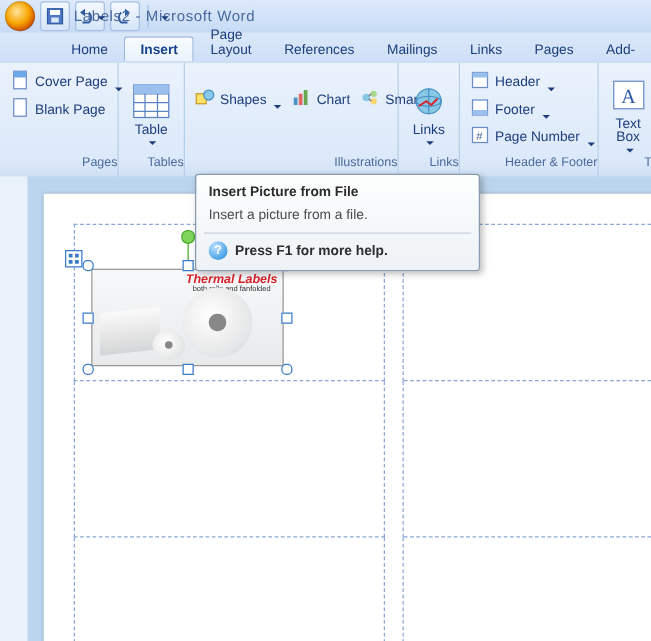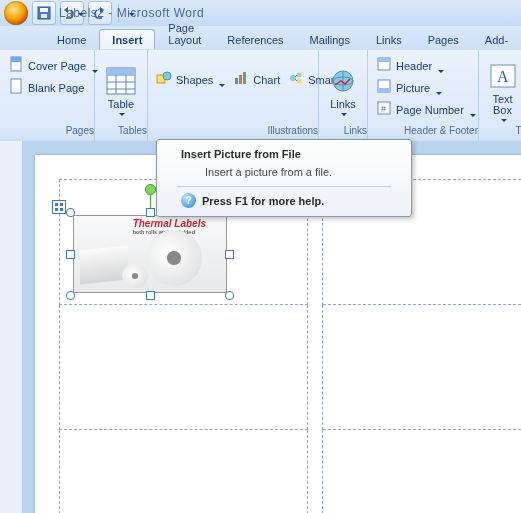--- a/index.html
+++ b/index.html
@@ -42,31 +42,31 @@
 .handle{position:absolute;width:7px;height:7px;background:#fff;border:1px solid #3a7bc8;border-radius:4px}
 .h-tl{left:0;top:0}.h-tr{right:0;top:0}.h-bl{left:0;bottom:0}.h-br{right:0;bottom:0}
 .h-t{left:50%;top:0;margin-left:-4px;background:#fff;border-radius:0}
 .h-b{left:50%;bottom:0;margin-left:-4px;border-radius:0}
 .h-l{left:0;top:50%;margin-top:-4px;border-radius:0}
 .h-r{right:0;top:50%;margin-top:-4px;border-radius:0}
 .rot{position:absolute;left:50%;top:-24px;margin-left:-5px;width:9px;height:9px;border-radius:5px;background:#7fd65a;border:1px solid #4aa828}
 .rot-line{position:absolute;left:50%;top:-15px;width:1px;height:15px;background:#4aa828}
 .anchor{position:absolute;left:-14px;top:-8px;width:12px;height:12px;border:1px solid #3a7bc8;background:#fff}
 .anchor svg{width:10px;height:10px;margin:1px}
-.thermal-labels{position:absolute;right:20px;top:2px;text-align:left}
+.thermal-labels{position:absolute;right:4px;top:2px;text-align:center}
 .tl1{color:#d8232a;font-weight:bold;font-size:10px;font-style:italic}
 .tl2{color:#333;font-size:6px}
 
 .roll{position:absolute;border-radius:50%;background:radial-gradient(circle at 40% 40%,#fff,#e4e5e6 70%,#c7c8c9)}
 .roll::after{content:"";position:absolute;left:38%;top:38%;width:24%;height:24%;border-radius:50%;background:#888}
 .stack{position:absolute;background:linear-gradient(#fafafa,#d4d5d6);transform:skewY(-6deg)}
 
-.tooltip{position:absolute;left:156px;top:139px;width:206px;background:linear-gradient(#fdfefe,#eef2f6);border:1px solid #8a9bb1;border-radius:3px;box-shadow:2px 2px 5px rgba(0,0,0,.25);padding:8px 24px;z-index:50}
+.tooltip{position:absolute;left:156px;top:139px;width:206px;background:linear-gradient(#fdfefe,#eef2f6);border:1px solid #8a9bb1;border-radius:3px;box-shadow:2px 2px 5px rgba(0,0,0,.25);padding:8px 10px;z-index:50}
 .tooltip .tt-title{font-weight:bold;color:#2c2c2c;font-size:11px;margin-bottom:6px}
-.tooltip .tt-body{color:#4a4a4a;margin:0 0 8px 24px}
+.tooltip .tt-body{color:#4a4a4a;margin:0 0 8px 0}
 .tooltip hr{border:none;border-top:1px solid #c7d1de;margin:6px -4px}
 .tooltip .tt-help{display:flex;align-items:center;gap:6px;font-weight:bold;color:#2c2c2c}
 .help-ico{width:15px;height:15px;border-radius:8px;background:radial-gradient(circle at 35% 30%,#bfe3ff,#4aa3e8 70%,#2f7fc4);color:#fff;display:flex;align-items:center;justify-content:center;font-size:10px;font-weight:bold}
 </style>
 </head>
 <body>
 <div class="root">
 
 <div class="titlebar">
   <div class="qat">
@@ -231,21 +231,21 @@
         <span>Header</span>
         <span class="drop-arrow"></span>
       </div>
       <div class="smallbtn">
         <span class="icon16">
               <svg viewBox="0 0 16 16">
                 <rect x="2" y="2" width="12" height="12" fill="#fff" stroke="#6c8cc7"></rect>
                 <rect x="2" y="10" width="12" height="4" fill="#9cc0ee"></rect>
               </svg>
             </span>
-        <span>Picture</span>
+        <span>Footer</span>
         <span class="drop-arrow"></span>
       </div>
       <div class="smallbtn">
         <span class="icon16">
               <svg viewBox="0 0 16 16">
                 <rect x="2" y="2" width="12" height="12" fill="#fff" stroke="#6c8cc7"></rect>
                 <text x="5" y="12" font-size="9" fill="#4a6a9d">#</text>
               </svg>
             </span>
         <span>Page Number</span>

